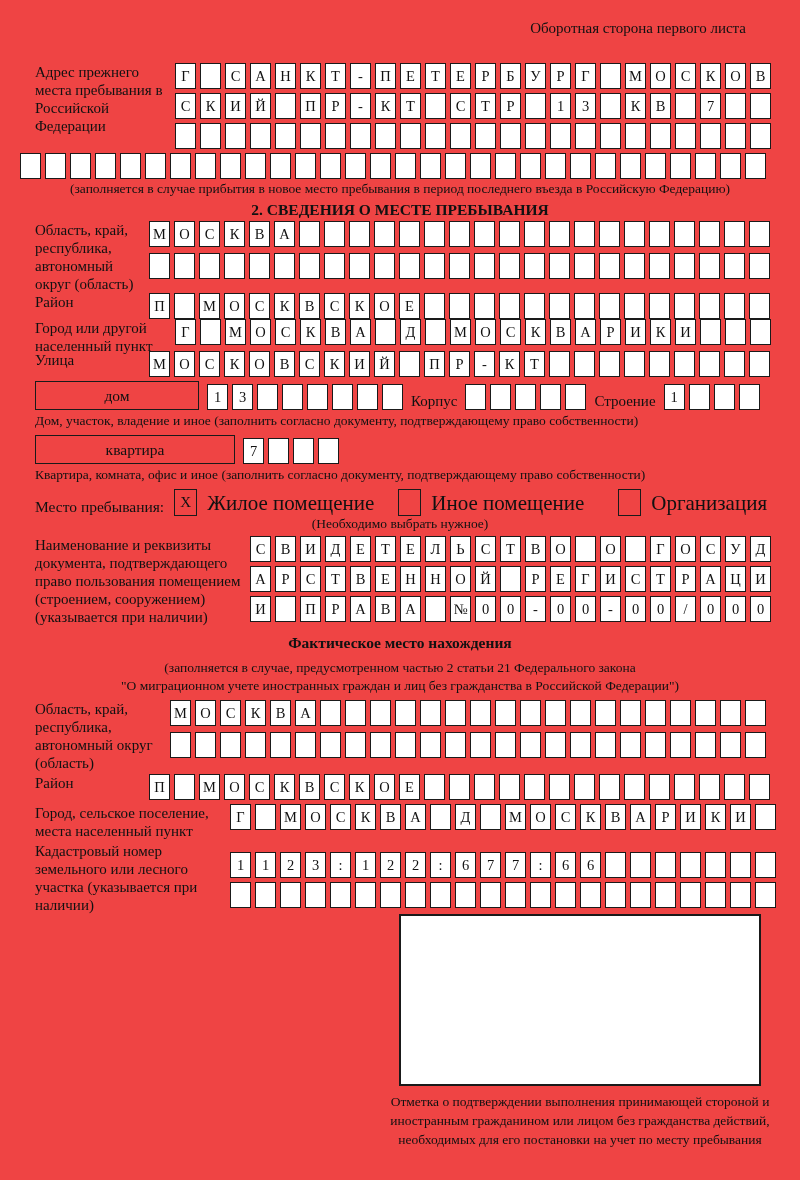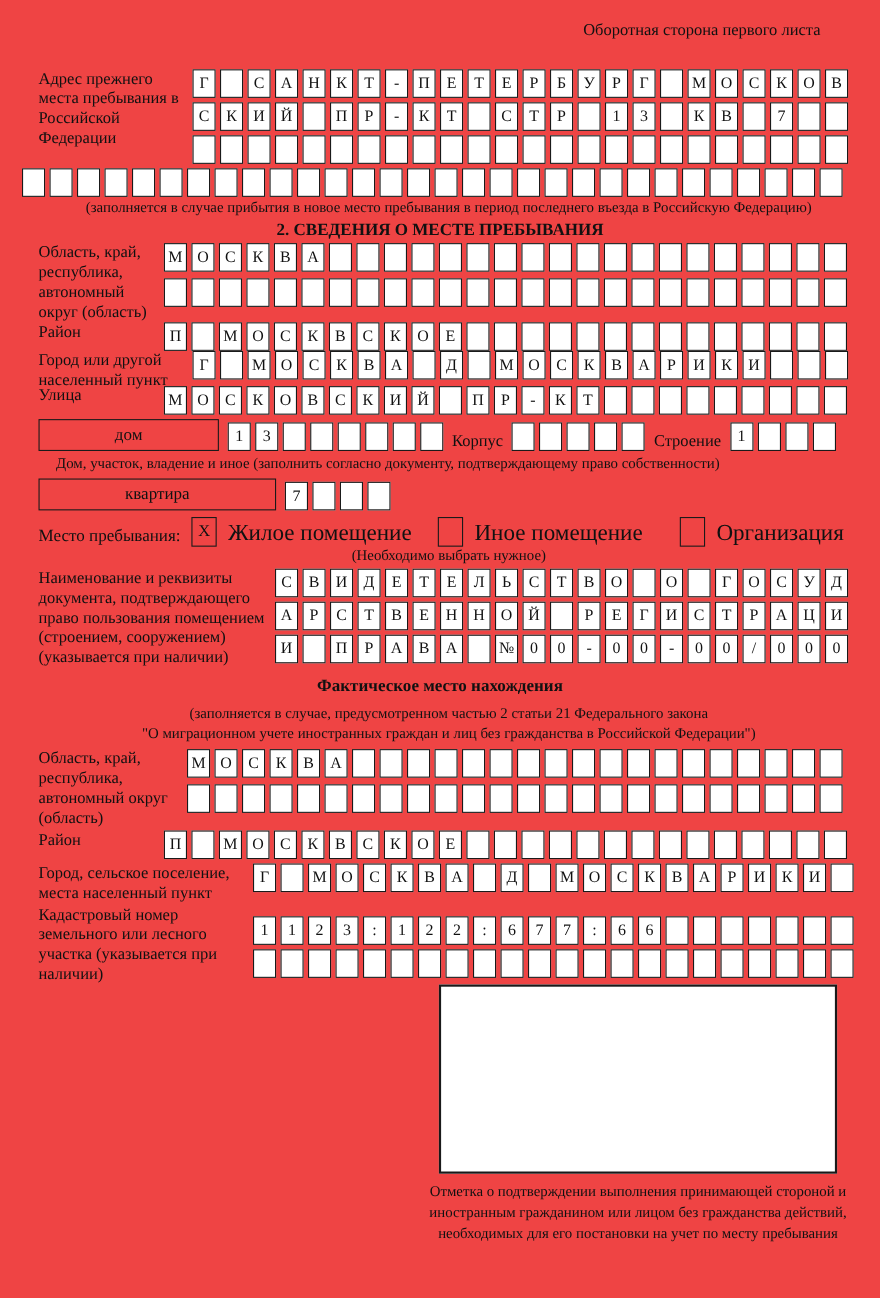--- a/index.html
+++ b/index.html
@@ -15,37 +15,37 @@
   .grid{display:flex;flex-direction:column;}
   .cells-row{display:flex;gap:4px;}
   .mb4{margin-bottom:4px;} .mb6{margin-bottom:6px;}
   .cell{
     flex:0 0 21px;width:21px;height:26px;box-sizing:border-box;
     border:1.6px solid #1a1a1a;display:flex;align-items:center;justify-content:center;
     font-size:14.5px;background:#fff;
   }
   .addr{margin:26px 0 0 35px;}
   .fullrow{margin:0 0 0 20px;}
-  .note{font-size:13.5px;line-height:16px;padding-left:16px;}
+  .note{font-size:13.5px;line-height:16px;}
   .center{text-align:center;}
   .mt2{margin-top:2px;} .mt4{margin-top:4px;} .mt8{margin-top:8px;}
   .sec-title{text-align:center;font-weight:bold;font-size:15.5px;margin-top:4px;}
   .f-region{margin:2px 0 0 35px;}
   .f-district{margin:0 0 0 35px;}
   .f-city{margin:0 0 0 35px;}
   .f-street{margin:-4px 0 0 35px;}
   .inline-row{display:flex;align-items:flex-end;}
   .house{margin:4px 0 0 35px;}
   .apartment{margin:6px 0 0 35px;}
   .bigbox{
     box-sizing:border-box;border:1.8px solid #1a1a1a;height:29px;
     display:flex;align-items:center;justify-content:center;font-size:15.5px;
     margin-right:8px;flex-shrink:0;
   }
-  .w164{width:164px;} .w200{width:216px;}
+  .w164{width:164px;} .w200{width:200px;}
   .inline-label{font-size:15px;margin:0 8px;white-space:nowrap;}
   .caption{margin:3px 0 0 35px;}
   .stay{margin:6px 0 0 35px;}
   .stay-label{font-size:15.5px;margin-right:10px;white-space:nowrap;}
   .checkbox{
     width:23px;height:27px;box-sizing:border-box;border:1.6px solid #1a1a1a;
     display:inline-flex;align-items:center;justify-content:center;font-size:15px;flex-shrink:0;
   }
   .opt-label{font-size:21px;margin-left:10px;white-space:nowrap;}
   .opt1{margin-right:24px;} .opt2{margin-right:34px;}
@@ -375,20 +375,21 @@
 
   <div class="inline-row apartment">
     <div class="bigbox w200">квартира</div>
     <div class="cells-row">
         <span class="cell">7</span>
         <span class="cell"></span>
         <span class="cell"></span>
         <span class="cell"></span>
       </div>
   </div>
+  <div class="note caption">Квартира, комната, офис и иное (заполнить согласно документу, подтверждающему право собственности)</div>
 
   <div class="inline-row stay">
     <div class="stay-label">Место пребывания:</div>
     <span class="checkbox">X</span>
     <span class="opt-label opt1">Жилое помещение</span>
     <span class="checkbox"></span>
     <span class="opt-label opt2">Иное помещение</span>
     <span class="checkbox"></span>
     <span class="opt-label">Организация</span>
   </div>

